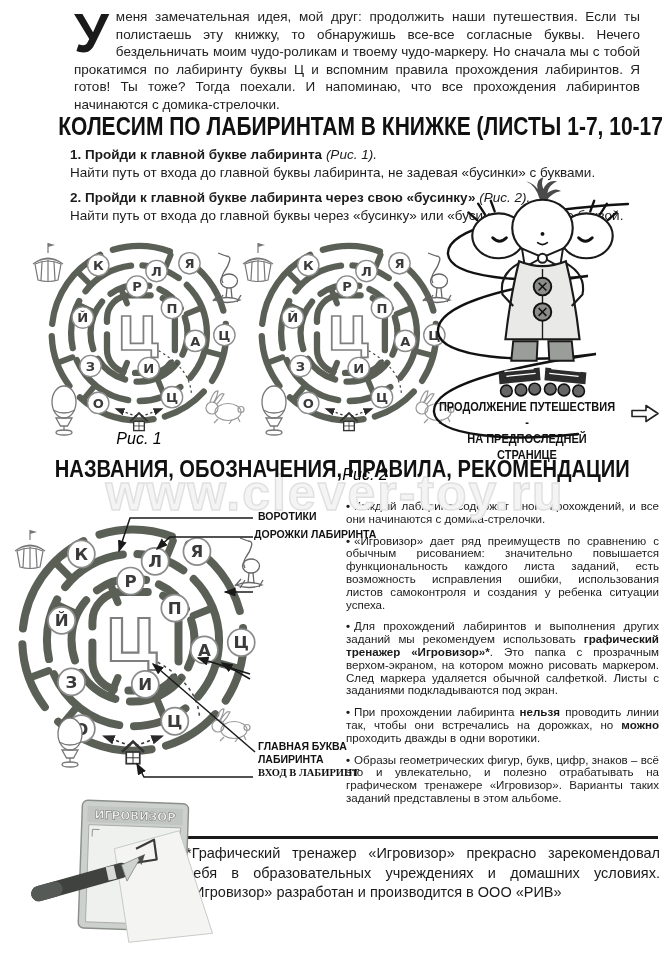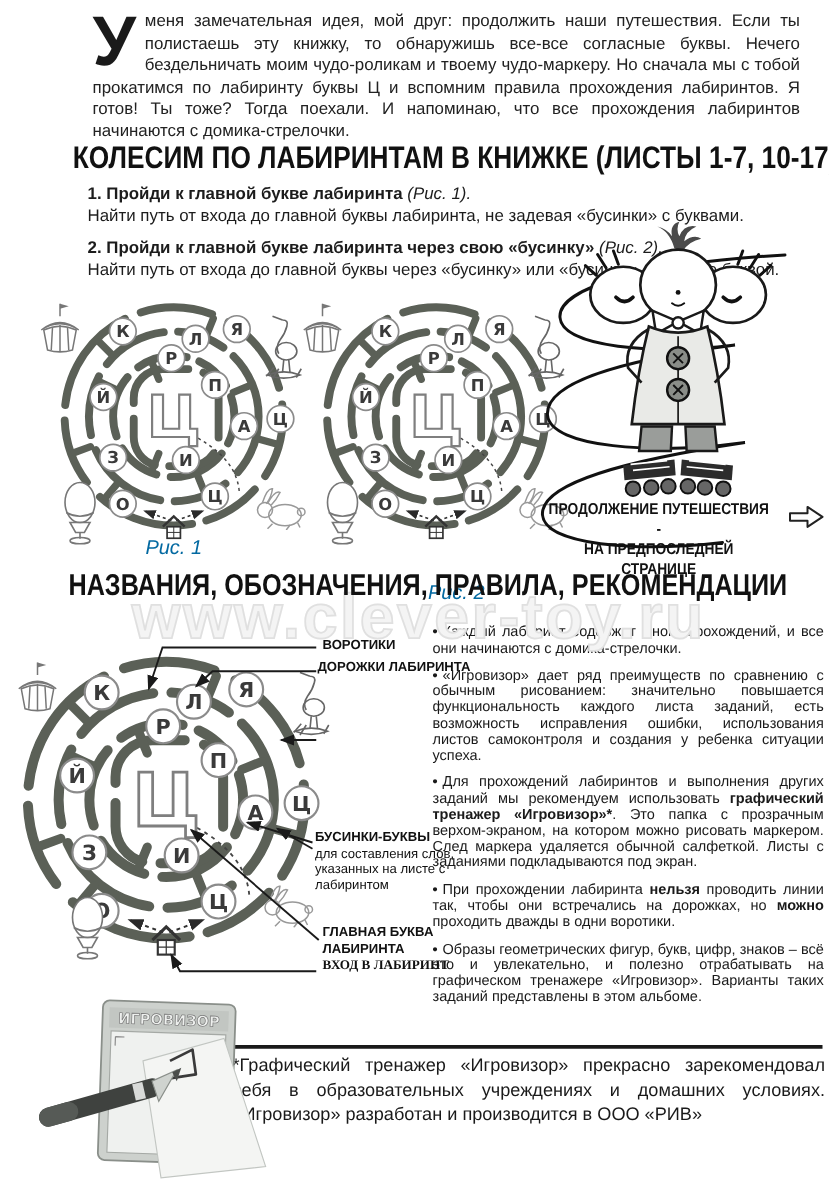--- a/index.html
+++ b/index.html
@@ -37,21 +37,21 @@
   .maze svg.mz{position:absolute;left:0;top:0;width:100%;height:100%;}
   .m-icon{position:absolute;display:block;}
   .m-icon svg{display:block;width:100%;height:100%;}
   .icon-tent{left:-7%;top:2%;width:40px;height:44px;}
   .icon-heron{right:-4%;top:7%;width:34px;height:56px;}
   .icon-egg{left:2%;bottom:1%;width:36px;height:52px;}
   .icon-rabbit{right:-6%;bottom:7%;width:46px;height:36px;}
   .maze-lg .icon-tent{left:0;top:4%;}
   .maze-lg .icon-egg{left:17%;bottom:2%;}
   .maze-lg .icon-rabbit{right:1%;bottom:12%;}
-  .caption{position:absolute;width:194px;text-align:center;font-style:italic;font-size:16px;color:#0369a1;}
+  .caption{position:absolute;width:194px;text-align:center;font-style:italic;font-size:16px;color:#000000;}
   #cap1{left:42px;top:430px;}
   #cap2{left:268px;top:430px;margin-top:36px;}
 
   
   .spiral{position:absolute;left:428px;top:196px;width:212px;height:252px;}
   .character{position:absolute;left:442px;top:174px;width:200px;height:232px;}
   .continuation{position:absolute;left:424px;top:399px;width:206px;text-align:center;
      font-weight:800;font-size:12.5px;line-height:16px;transform:scaleX(0.88);transform-origin:50% 0;color:#111;}
   .cont-arrow{position:absolute;left:630px;top:403px;width:30px;height:21px;}
 
@@ -444,24 +444,20 @@
       <path d="M253 87 L225 87" marker-end="url(#ahc)"></path>
       <path d="M250 169 L198 153" marker-end="url(#ahc)"></path>
       <path d="M250 174 L222 158" marker-end="url(#ahc)"></path>
       <path d="M255 247 L153 159" marker-end="url(#ahc)"></path>
       <path d="M253 272 L144 272 L137 259" marker-end="url(#ahc)"></path>
     </g>
   </svg>
 
   <div class="lbl" id="lbl-gates">ВОРОТИКИ</div>
   <div class="lbl" id="lbl-paths">ДОРОЖКИ ЛАБИРИНТА</div>
-  <div class="lbl" id="lbl-beads">
-    <div>БУСИНКИ-БУКВЫ</div>
-    <div class="sub">для составления слов, указанных на листе с лабиринтом</div>
-  </div>
   <div class="lbl" id="lbl-main">ГЛАВНАЯ БУКВА ЛАБИРИНТА</div>
   <div class="lbl" id="lbl-entrance">ВХОД В ЛАБИРИНТ</div>
 
   <div class="bullets">
       <p><span class="dot">•</span><span>Каждый лабиринт содержит много прохождений, и все они начинаются с домика-стрелочки.</span></p>
       <p><span class="dot">•</span><span>«Игровизор» дает ряд преимуществ по сравнению с обычным рисованием: значительно повышается функциональность каждого листа заданий, есть возможность исправления ошибки, использования листов самоконтроля и создания у ребенка ситуации успеха.</span></p>
       <p><span class="dot">•</span><span>Для прохождений лабиринтов и выполнения других заданий мы рекомендуем использовать </span><b>графический тренажер «Игровизор»*</b><span>. Это папка с прозрачным верхом-экраном, на котором можно рисовать маркером. След маркера удаляется обычной салфеткой. Листы с заданиями подкладываются под экран.</span></p>
       <p><span class="dot">•</span><span>При прохождении лабиринта </span><b>нельзя</b><span> проводить линии так, чтобы они встречались на дорожках, но </span><b>можно</b><span> проходить дважды в одни воротики.</span></p>
       <p><span class="dot">•</span><span>Образы геометрических фигур, букв, цифр, знаков – всё это и увлекательно, и полезно отрабатывать на графическом тренажере «Игровизор». Варианты таких заданий представлены в этом альбоме.</span></p>
     </div>

